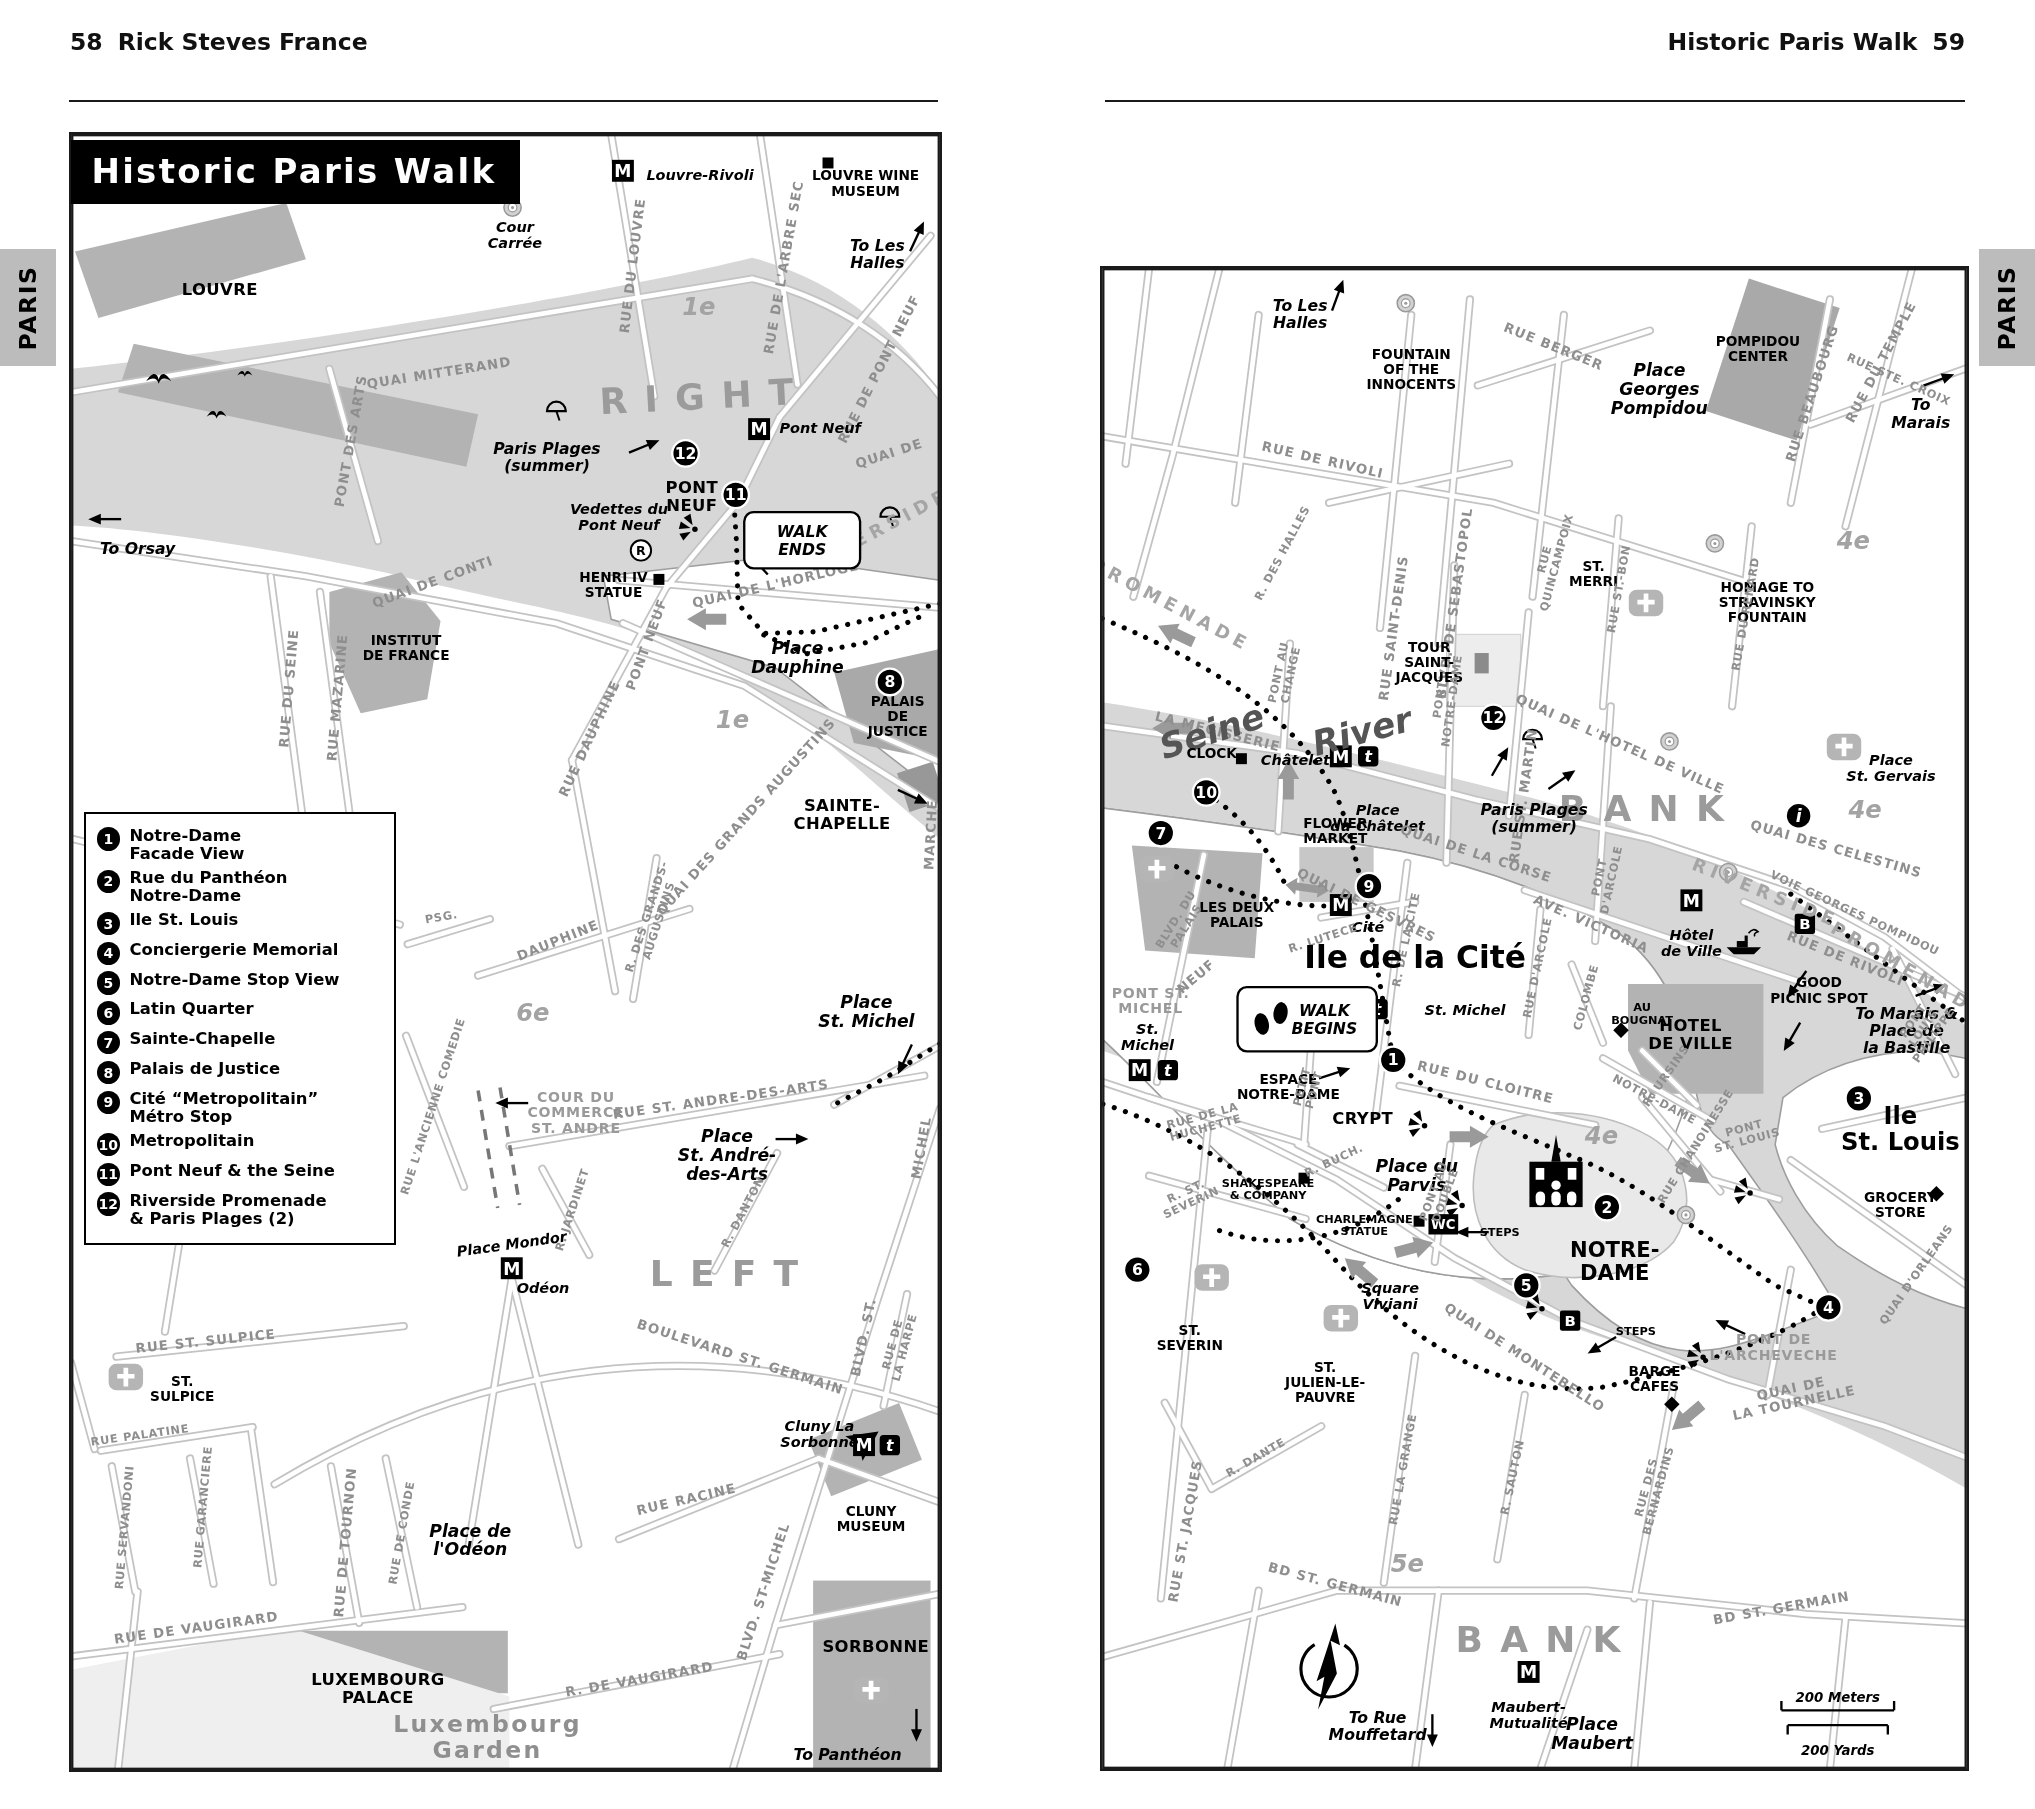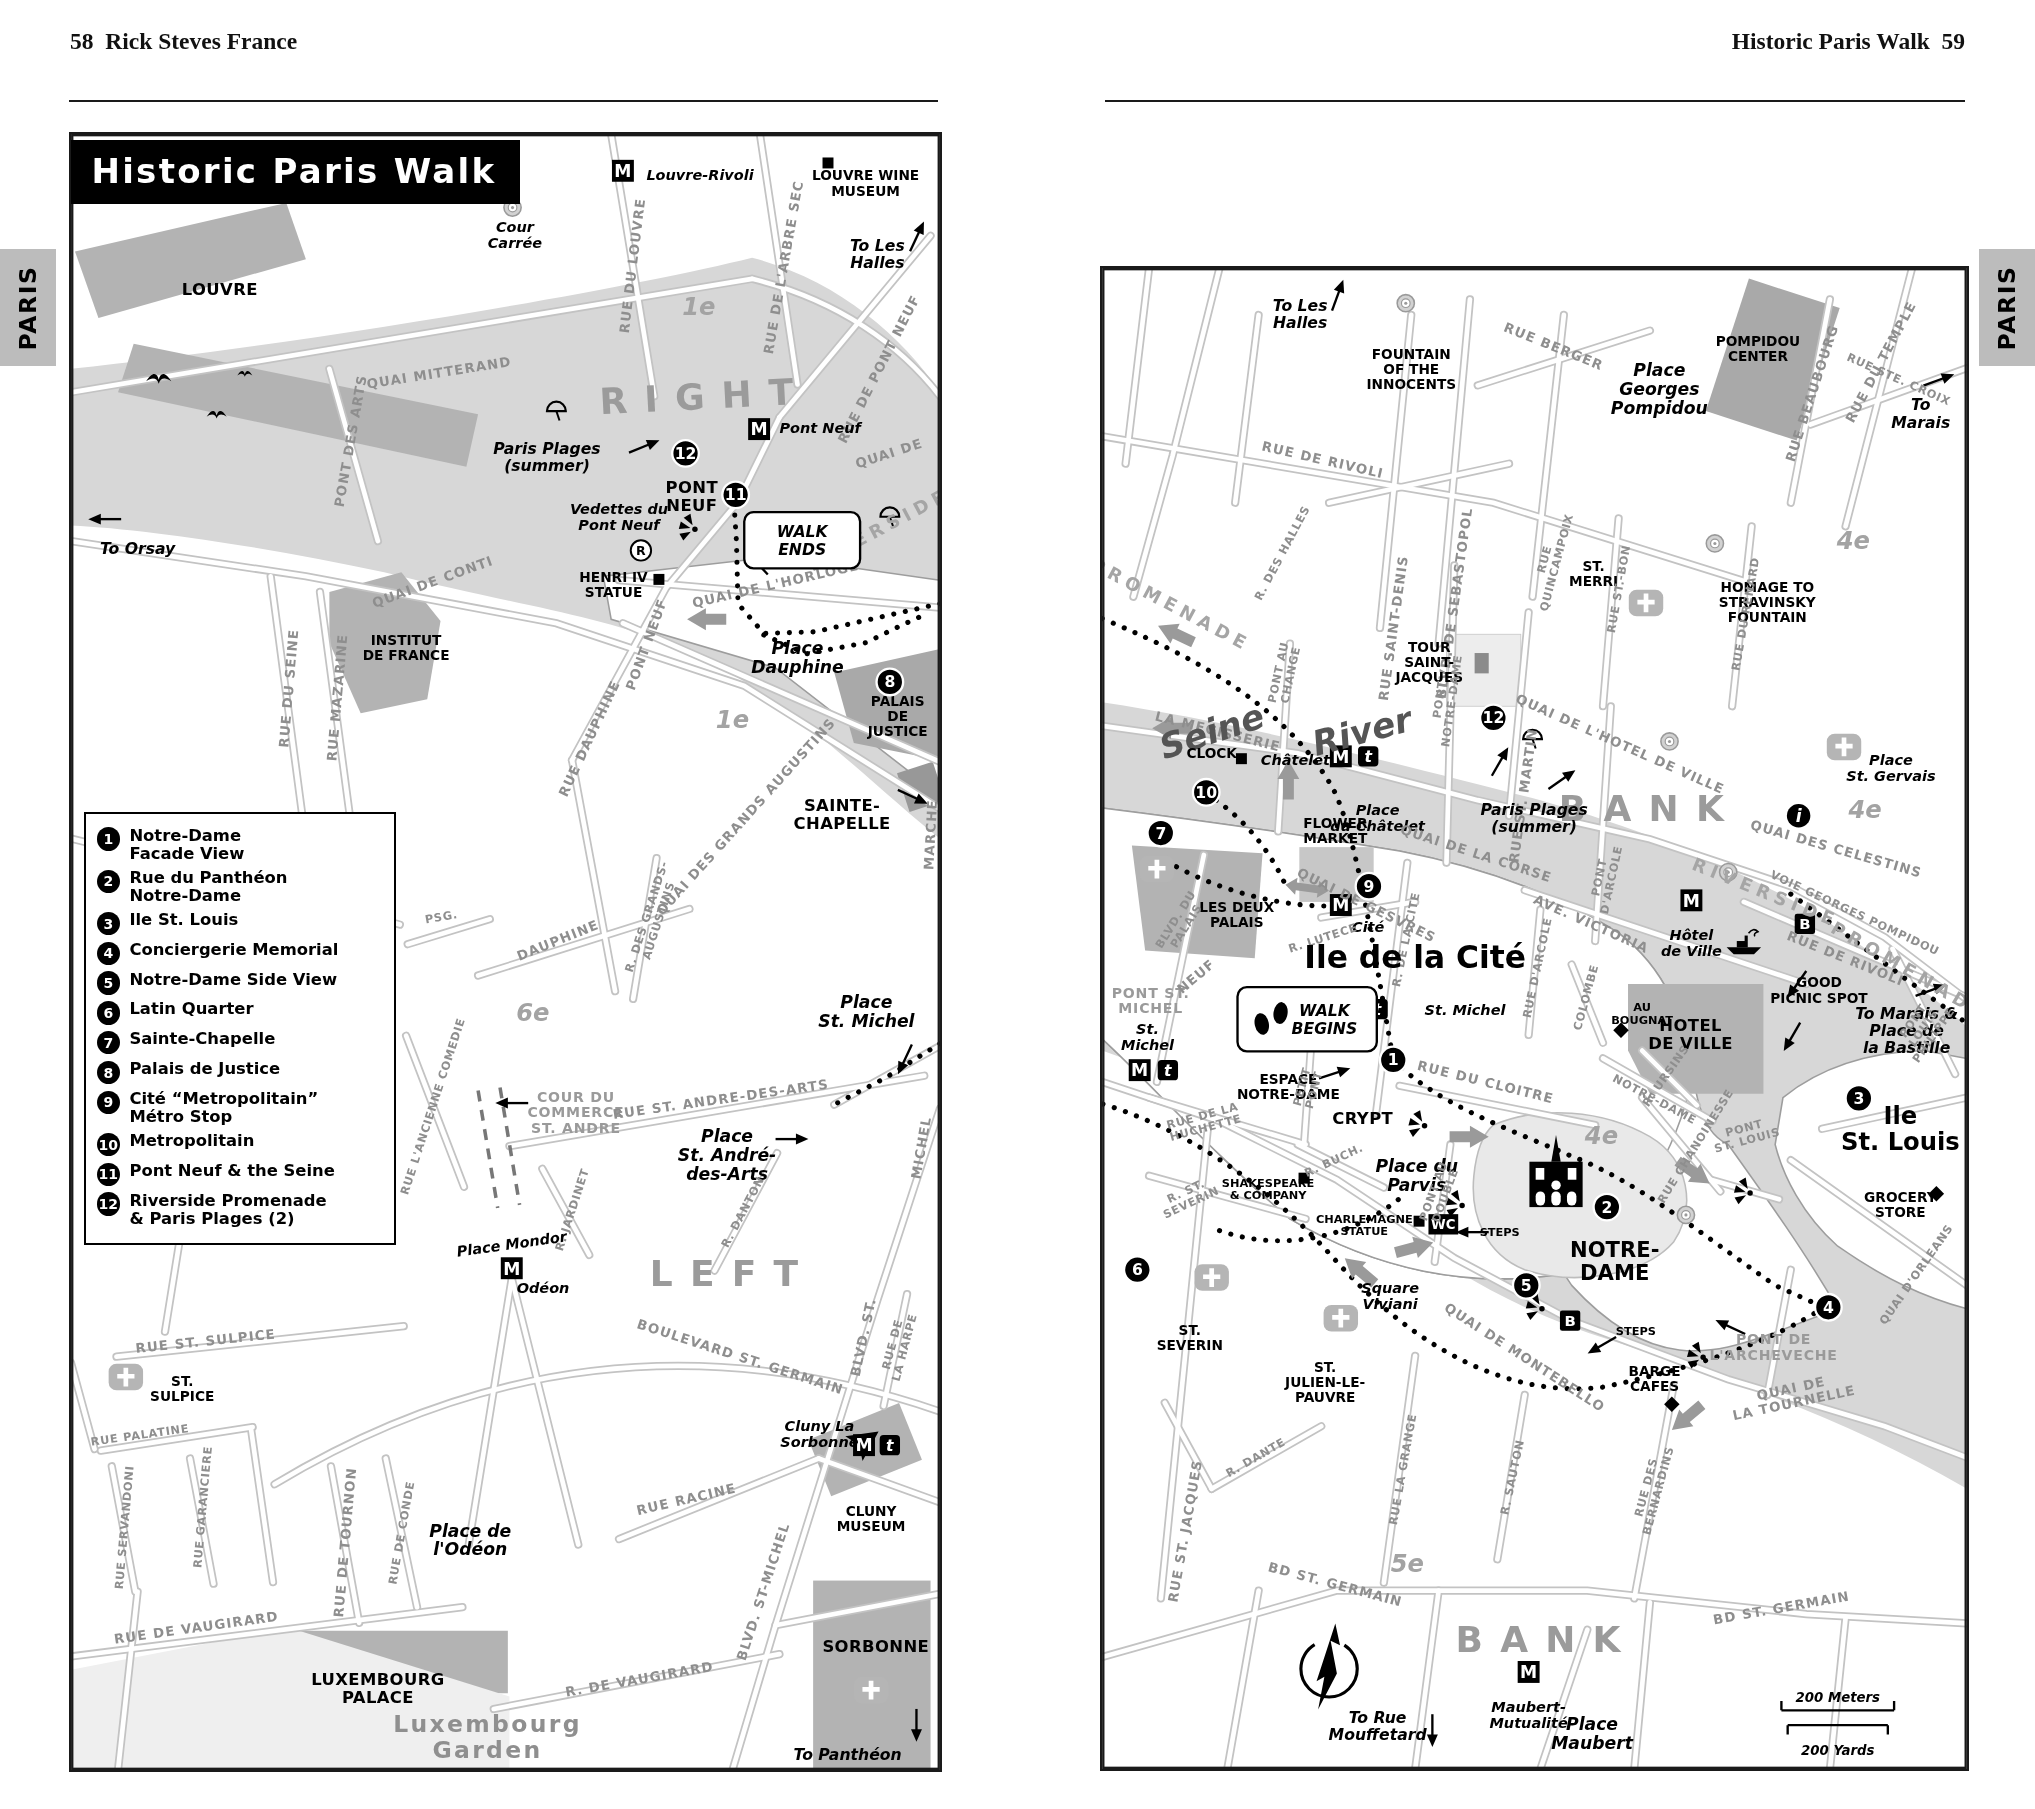--- a/index.html
+++ b/index.html
@@ -1,17 +1,17 @@
 <!DOCTYPE html>
 <html style="font-size:12.5px"><head>
 <meta charset="utf-8">
 <style>
   html,body{margin:0;padding:0;background:#fff;}
   body{width:2035px;height:1809px;position:relative;font-family:"DejaVu Sans",sans-serif;overflow:hidden;}
-  .hdr{position:absolute;top:28px;font-size:23.5px;color:#111;white-space:nowrap;font-family:Liberation Serif, serif;}
+  .hdr{position:absolute;top:28px;font-size:23.5px;color:#111;white-space:nowrap;}
   .hdr b{font-weight:700;}
   .rule{position:absolute;height:2.3px;background:#1a1a1a;}
   .tab{position:absolute;width:56px;height:117px;background:#bcbcbc;display:flex;align-items:center;justify-content:center;}
   .tab span{transform:rotate(-90deg);font-weight:700;font-size:23.5px;letter-spacing:1.6px;color:#000;}
   .mapbox{position:absolute;border:2.3px solid #1a1a1a;background:#fff;}
   .banner{position:absolute;left:0;top:6.3px;background:#000;color:#fff;font-weight:700;font-size:34px;letter-spacing:2.3px;padding:11px 23.5px 12.5px 20.4px;}
   .legend{position:absolute;border:2.3px solid #000;background:#fff;padding:12.5px 11px 9.4px 11px;box-sizing:border-box;}
   .legend .li{display:flex;align-items:flex-start;margin-bottom:5.5px;}
   .legend .num{flex:0 0 auto;width:23.5px;height:23.5px;border-radius:50%;background:#000;color:#fff;font-weight:700;font-size:14px;display:flex;align-items:center;justify-content:center;margin-right:9.4px;margin-top:0.8px;}
   .legend .lt{font-weight:700;font-size:16.4px;line-height:1.12;color:#000;white-space:pre-line;}
@@ -506,21 +506,21 @@
       <div class="li">
         <div class="num">3</div>
         <div class="lt">Ile St. Louis</div>
       </div>
       <div class="li">
         <div class="num">4</div>
         <div class="lt">Conciergerie Memorial</div>
       </div>
       <div class="li">
         <div class="num">5</div>
-        <div class="lt">Notre-Dame Side View</div>
+        <div class="lt">Notre-Dame Stop View</div>
       </div>
       <div class="li">
         <div class="num">6</div>
         <div class="lt">Latin Quarter</div>
       </div>
       <div class="li">
         <div class="num">7</div>
         <div class="lt">Sainte-Chapelle</div>
       </div>
       <div class="li">

